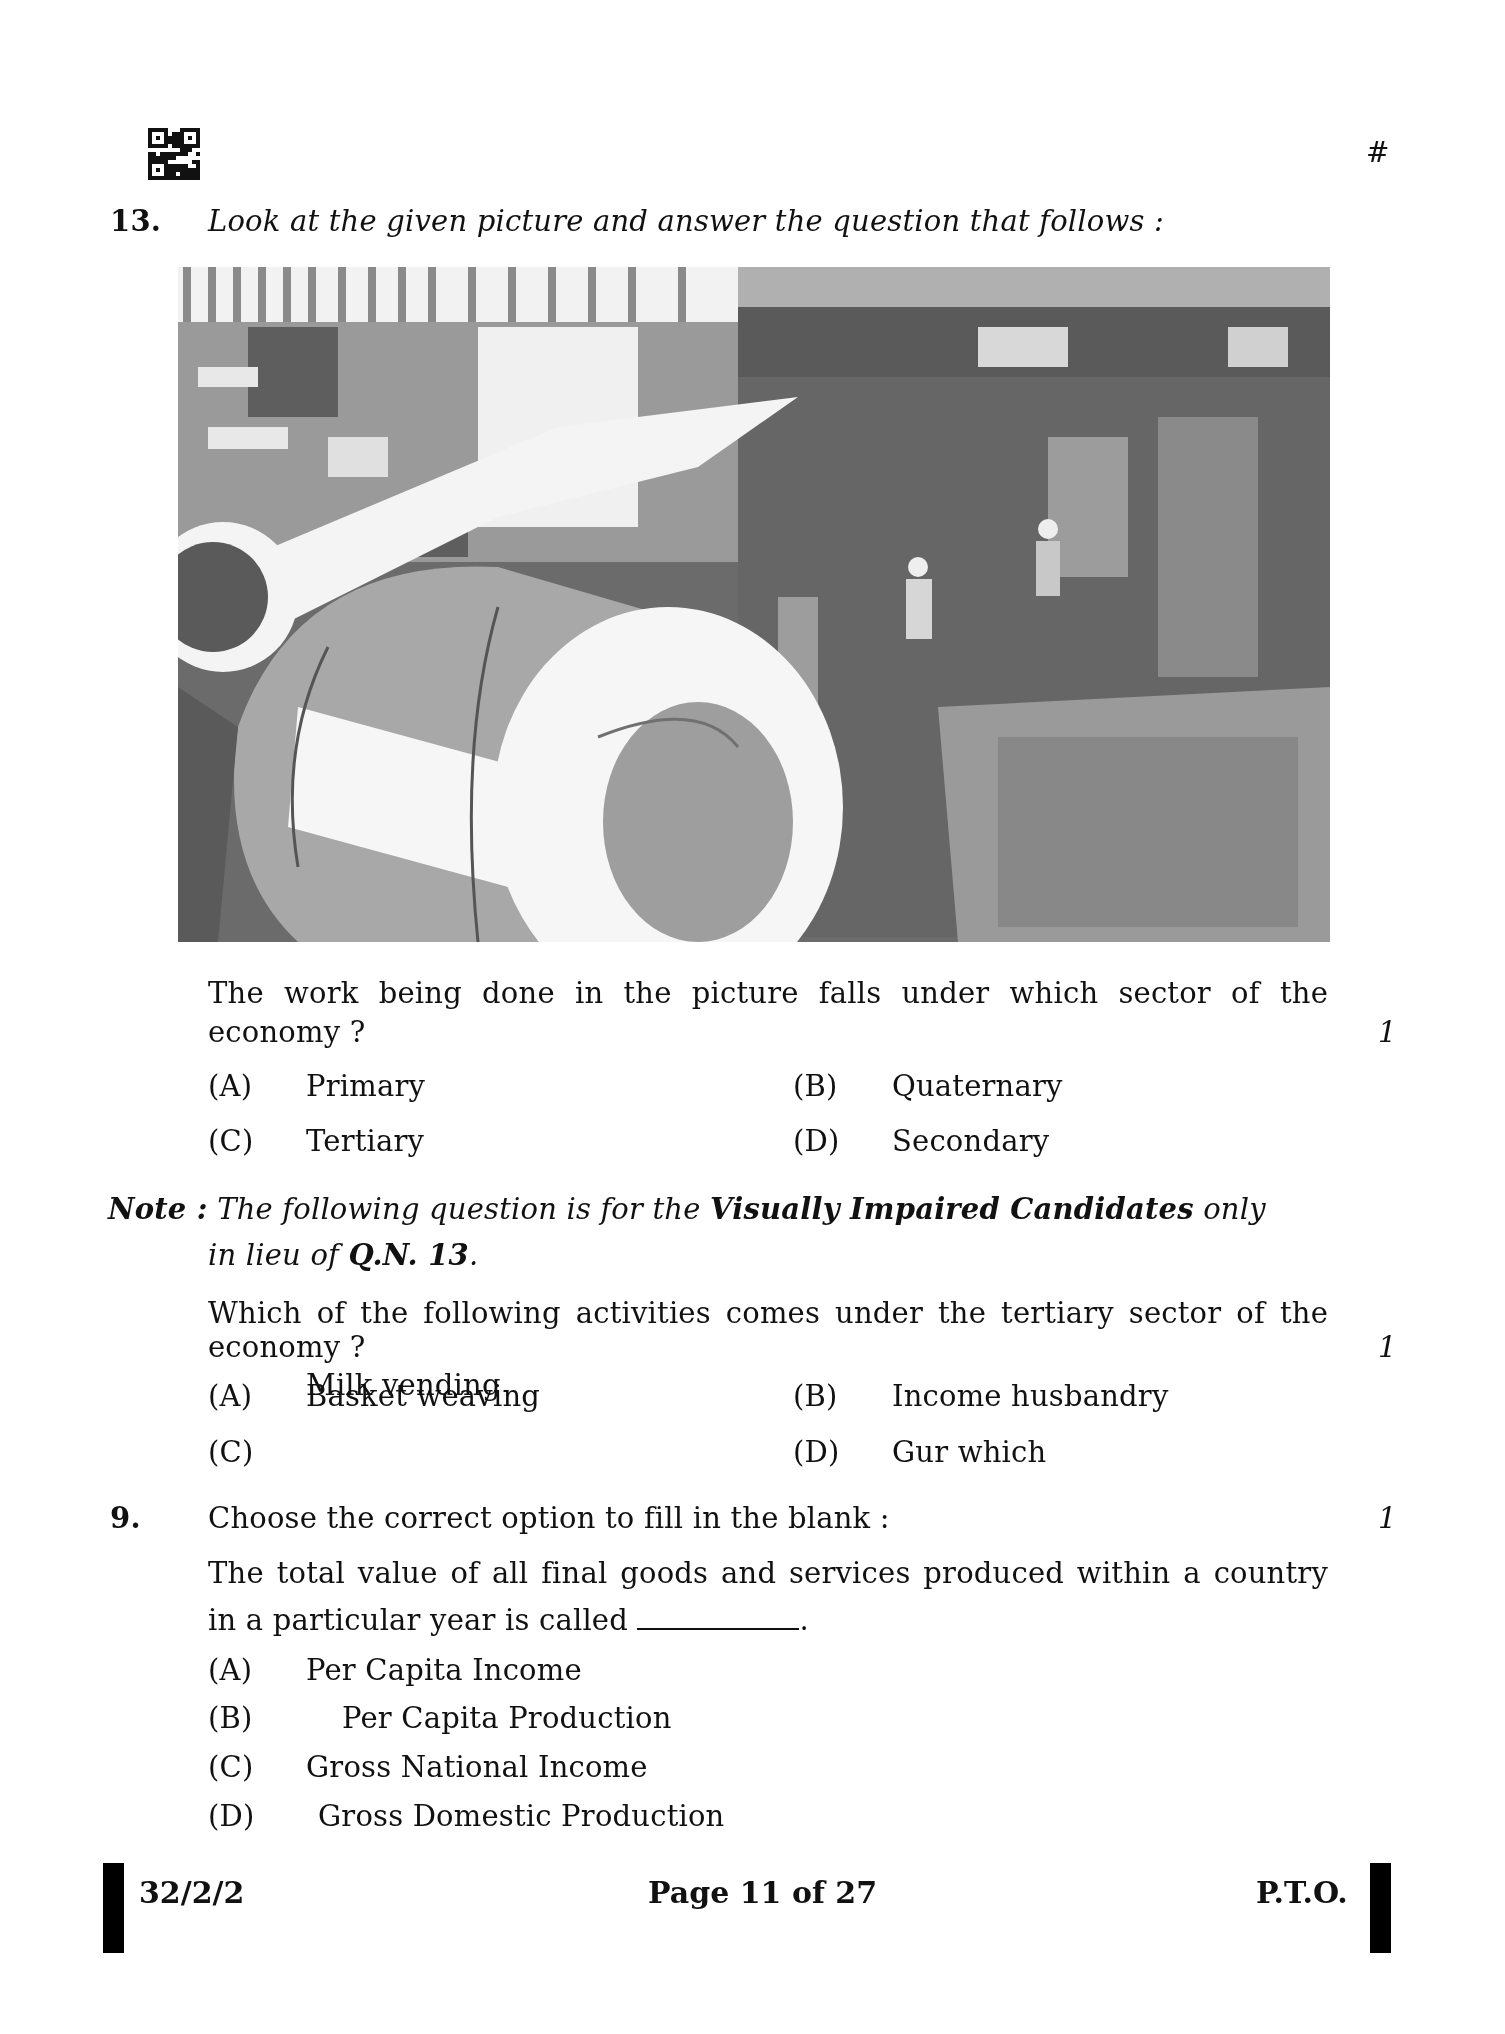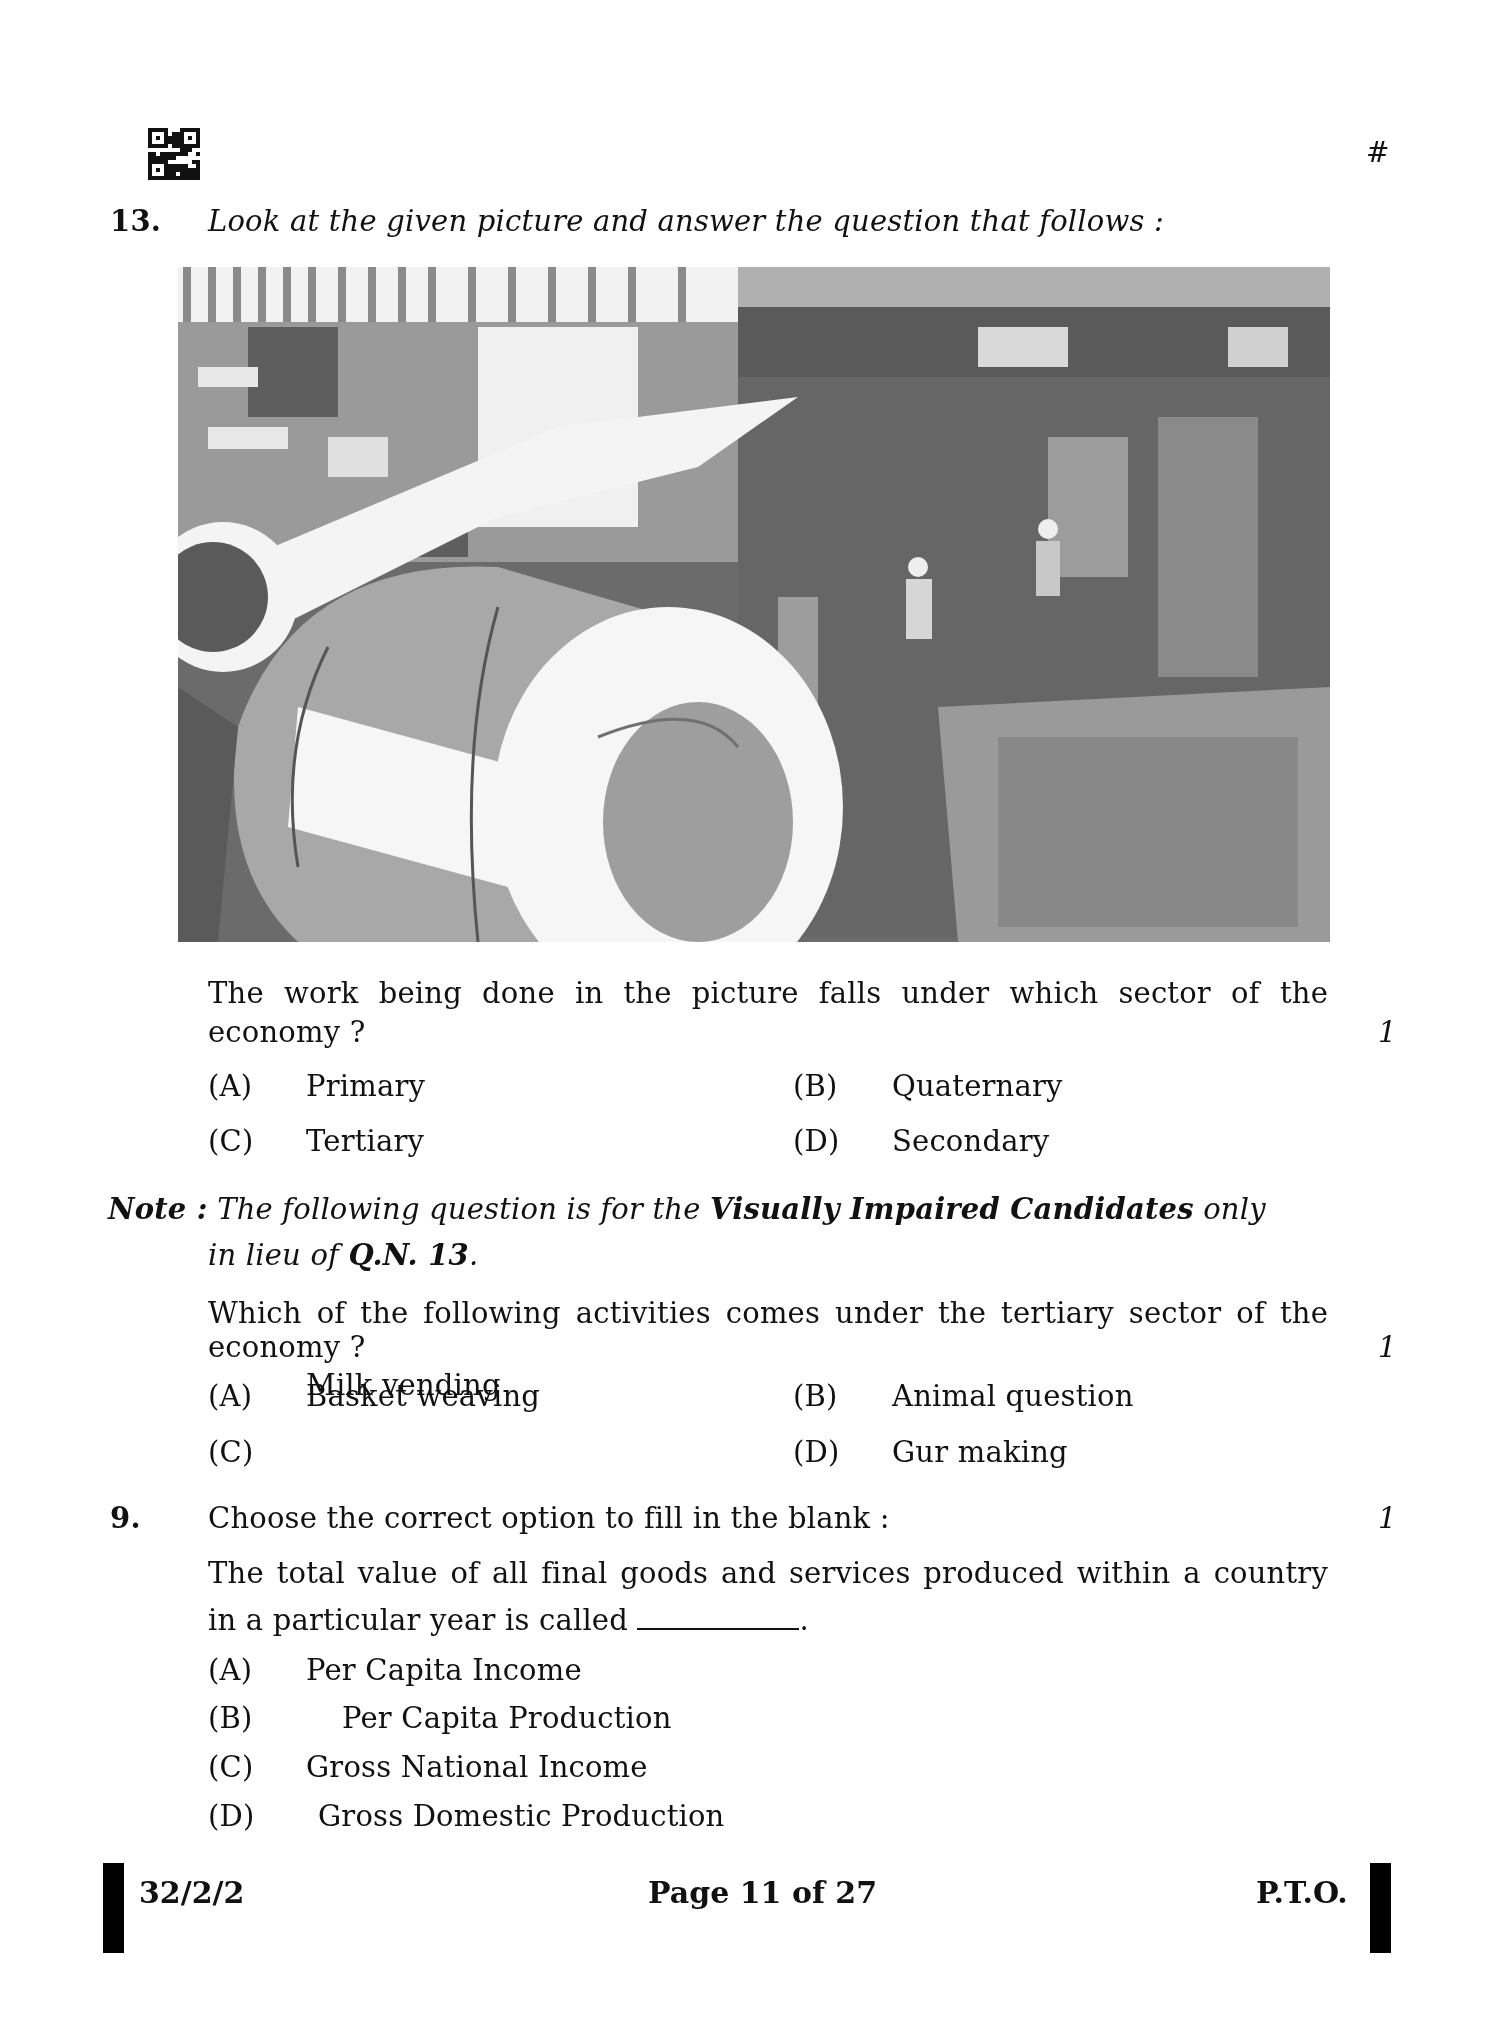--- a/index.html
+++ b/index.html
@@ -293,25 +293,25 @@
   <span class="bold">Q.N. 13</span><span>.</span>
 </div>
 
 <div class="abs txt justify" style="left:208px; top:1296px; width:1120px;">Which of the following activities comes under the tertiary sector of the</div>
 <div class="abs txt" style="left:208px; top:1330px;">economy ?</div>
 <div class="abs txt ital" style="left:1378px; top:1330px;">1</div>
 
 <div class="abs txt" style="left:208px; top:1379px;">(A)</div>
 <div class="abs txt" style="left:306px; top:1379px;">Basket weaving</div>
 <div class="abs txt" style="left:793px; top:1379px;">(B)</div>
-<div class="abs txt" style="left:892px; top:1379px;">Animal question</div>
+<div class="abs txt" style="left:892px; top:1379px;">Income husbandry</div>
 <div class="abs txt" style="left:208px; top:1435px;">(C)</div>
 <div class="abs txt" style="left:306px; top:1368px;">Milk vending</div>
 <div class="abs txt" style="left:793px; top:1435px;">(D)</div>
-<div class="abs txt" style="left:892px; top:1435px;">Gur making</div>
+<div class="abs txt" style="left:892px; top:1435px;">Gur which</div>
 
 <div class="abs txt bold" style="left:110px; top:1501px;">9.</div>
 <div class="abs txt" style="left:208px; top:1501px;">Choose the correct option to fill in the blank :</div>
 <div class="abs txt ital" style="left:1378px; top:1501px;">1</div>
 
 <div class="abs txt justify" style="left:208px; top:1556px; width:1120px;">The total value of all final goods and services produced within a country</div>
 <div class="abs txt" style="left:208px; top:1603px;">
   <span>in a particular year is called</span>
   <span style="display:inline-block; width:162px; border-bottom:2px solid #111; height:24px; vertical-align:baseline;"></span><span>.</span>
 </div>

